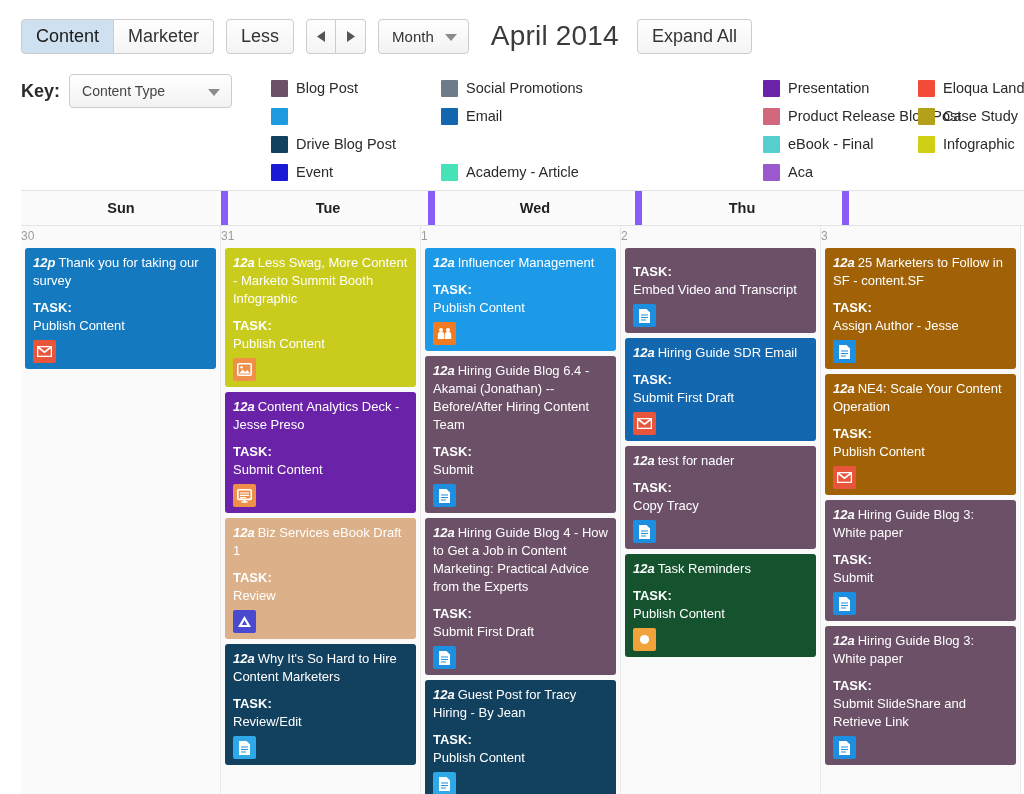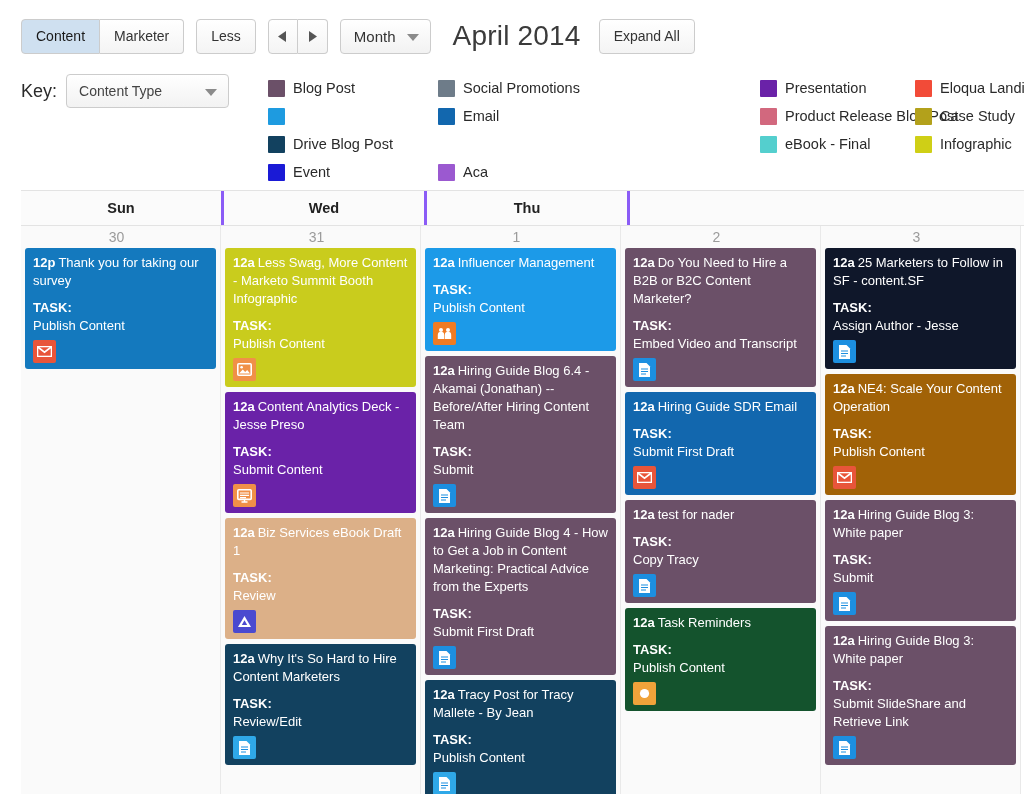--- a/index.html
+++ b/index.html
@@ -24,21 +24,21 @@
     padding: 14px 0 8px 21px;
     gap: 12px;
     height: 44px;
     box-sizing: content-box;
   }
   .btn-group { display: flex; }
   .btn {
     background: linear-gradient(#ffffff, #f4f4f4);
     border: 1px solid #ccc;
     border-radius: 4px;
-    font-size: 14px;
+    font-size: 18px;
     color: #333;
     padding: 0 14px;
     height: 35px;
     line-height: 33px;
     box-sizing: border-box;
     cursor: pointer;
     white-space: nowrap;
     font-family: "Liberation Sans", sans-serif;
   }
   .btn-group .btn { border-radius: 0; border-left-width: 0; }
@@ -91,21 +91,21 @@
   .keybar {
     display: flex;
     align-items: flex-start;
     padding: 8px 0 8px 21px;
     height: 82px;
     box-sizing: border-box;
   }
   .key-label {
     font-size: 18px;
     color: #2b2b2b;
-    font-weight: 400;
+    font-weight: 700;
     padding-top: 7px;
     margin-right: 9px;
   }
   .key-select {
     position: relative;
     background: linear-gradient(#ffffff, #f2f2f2);
     border: 1px solid #ccc;
     border-radius: 4px;
     width: 163px;
     height: 34px;
@@ -164,38 +164,38 @@
     background: #fbfbfb;
   }
   .cal-head .dow {
     width: 200px;
     flex: 0 0 200px;
     text-align: center;
     font-size: 14.5px;
     font-weight: bold;
     color: #222;
     line-height: 34px;
-    border-right: 3px solid #8b5cf6;
+    border-right: 7px solid #8b5cf6;
     background: #fbfbfb;
   }
   .cal-body {
     display: flex;
     height: 570px;
   }
   .daycol {
     width: 200px;
     flex: 0 0 200px;
     border-right: 1px solid #e9e9e9;
     background: #fafafa;
     position: relative;
     box-sizing: border-box;
   }
   .daynum {
-    text-align: center;
-    font-size: 14px;
+    text-align: left;
+    font-size: 12px;
     color: #9b9b9b;
     padding: 3px 8px 4px 0;
     height: 22px;
     box-sizing: border-box;
   }
   .events { padding: 0 4px; }
 
   .event {
     position: relative;
     border-radius: 3px;
@@ -204,20 +204,21 @@
     color: #ffffff;
     font-size: 13px;
     line-height: 18px;
     cursor: pointer;
     overflow: hidden;
   }
   .event .title { }
   .event .title .time {
     font-weight: bold;
     margin-right: 3px;
+    font-style: italic;
   }
   .event .task-label {
     font-weight: bold;
     margin-top: 9px;
   }
   .event .task-value { }
   .ev-icon {
     margin-top: 5px;
     width: 23px;
     height: 23px;
@@ -320,29 +321,34 @@
         </div>
         <div class="legend-item">
           <span class="legend-swatch" style="background: rgb(207, 207, 22);"></span>
           <span>Infographic</span>
         </div>
         <div class="legend-item">
           <span class="legend-swatch" style="background: rgb(26, 26, 214);"></span>
           <span>Event</span>
         </div>
         <div class="legend-item">
+          <span class="legend-swatch" style="background: rgb(71, 227, 184);"></span>
+          <span>Academy - Article</span>
+        </div>
+        <div class="legend-item">
           <span class="legend-swatch" style="background: rgb(155, 89, 208);"></span>
           <span>Aca</span>
         </div>
       </div>
   </div>
 
   <div class="calendar">
     <div class="cal-head" id="cal-head">
         <div class="dow">Sun</div>
+        <div class="dow">Tue</div>
         <div class="dow">Wed</div>
         <div class="dow">Thu</div>
       </div>
     <div class="cal-body" id="cal-body">
         <div class="daycol">
           <div class="daynum">30</div>
           <div class="events">
             <div class="event" style="background: rgb(20, 121, 190);">
               <div class="title"><span class="time">12p</span><span>Thank you for taking our survey</span></div>
               <div class="task-label">TASK:</div>
@@ -439,37 +445,36 @@
               <div class="task-label">TASK:</div>
               <div class="task-value">Submit First Draft</div>
               <div class="ev-icon" style="background: rgb(28, 143, 224);">
                 <svg width="13" height="16" viewBox="0 0 13 16">
                   <path d="M1 1 h7.5 l3.5 3.5 V15 H1 Z" fill="#fff"></path>
                   <path d="M3 7 h7 M3 9.5 h7 M3 12 h5" stroke="#1c8fe0" stroke-width="1.2"></path>
                 </svg>
               </div>
             </div>
             <div class="event" style="background: rgb(18, 65, 95);">
-              <div class="title"><span class="time">12a</span><span>Tracy Post for Tracy Mallete - By Jean</span></div>
+              <div class="title"><span class="time">12a</span><span>Guest Post for Tracy Hiring - By Jean</span></div>
               <div class="task-label">TASK:</div>
               <div class="task-value">Publish Content</div>
               <div class="ev-icon" style="background: rgb(47, 168, 232);">
                 <svg width="13" height="16" viewBox="0 0 13 16">
                   <path d="M1 1 h7.5 l3.5 3.5 V15 H1 Z" fill="#fff"></path>
                   <path d="M3 7 h7 M3 9.5 h7 M3 12 h5" stroke="#1c8fe0" stroke-width="1.2"></path>
                 </svg>
               </div>
             </div>
           </div>
         </div>
         <div class="daycol">
           <div class="daynum">2</div>
           <div class="events">
             <div class="event" style="background: rgb(107, 80, 104);">
-              <div class="title"><span class="time">12a</span><span>Do You Need to Hire a B2B or B2C Content Marketer?</span></div>
               <div class="task-label">TASK:</div>
               <div class="task-value">Embed Video and Transcript</div>
               <div class="ev-icon" style="background: rgb(28, 143, 224);">
                 <svg width="13" height="16" viewBox="0 0 13 16">
                   <path d="M1 1 h7.5 l3.5 3.5 V15 H1 Z" fill="#fff"></path>
                   <path d="M3 7 h7 M3 9.5 h7 M3 12 h5" stroke="#1c8fe0" stroke-width="1.2"></path>
                 </svg>
               </div>
             </div>
             <div class="event" style="background: rgb(18, 103, 174);">
@@ -502,21 +507,21 @@
                 <svg width="15" height="15" viewBox="0 0 15 15">
                   <circle cx="7.5" cy="7.5" r="4.6" fill="#fff"></circle>
                 </svg>
               </div>
             </div>
           </div>
         </div>
         <div class="daycol">
           <div class="daynum">3</div>
           <div class="events">
-            <div class="event" style="background: #0f172a;">
+            <div class="event" style="background: #a16207;">
               <div class="title"><span class="time">12a</span><span>25 Marketers to Follow in SF - content.SF</span></div>
               <div class="task-label">TASK:</div>
               <div class="task-value">Assign Author - Jesse</div>
               <div class="ev-icon" style="background: rgb(28, 143, 224);">
                 <svg width="13" height="16" viewBox="0 0 13 16">
                   <path d="M1 1 h7.5 l3.5 3.5 V15 H1 Z" fill="#fff"></path>
                   <path d="M3 7 h7 M3 9.5 h7 M3 12 h5" stroke="#1c8fe0" stroke-width="1.2"></path>
                 </svg>
               </div>
             </div>

